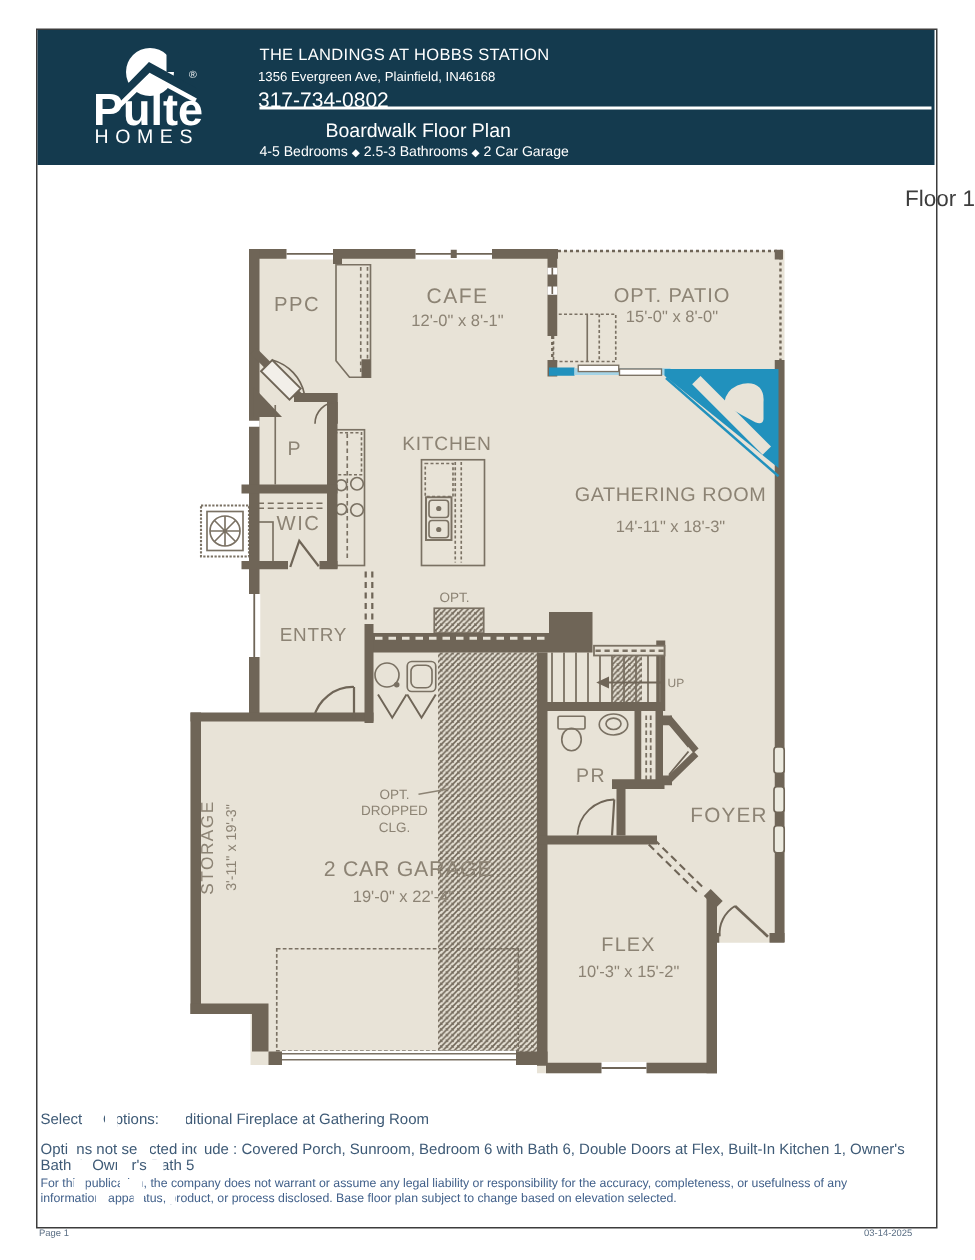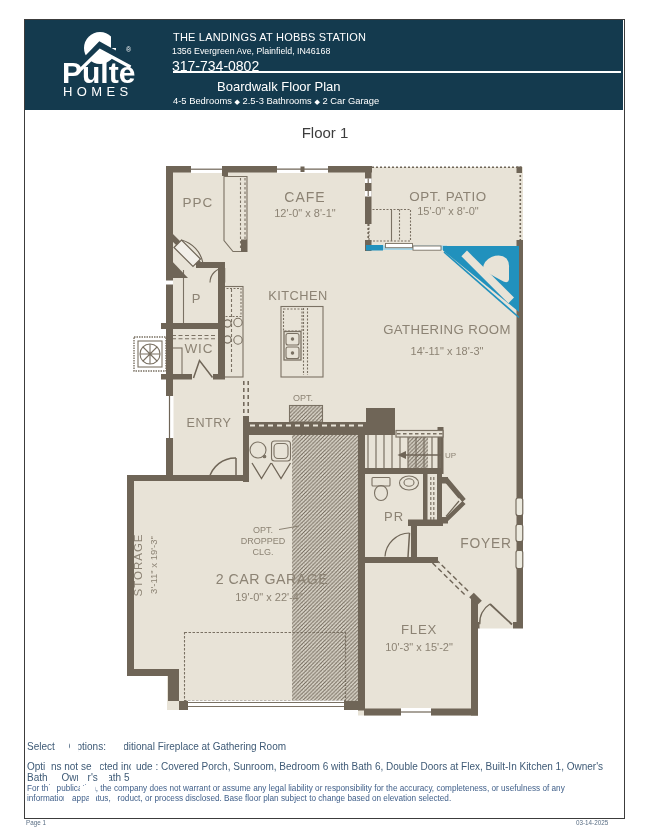--- a/index.html
+++ b/index.html
@@ -24,21 +24,21 @@
   <text x="8" y="71.5" font-size="13" fill="#fff" letter-spacing="4.4" font-family="Liberation Sans,sans-serif">HOMES</text>
 </svg>
 
 <div class="abs wt" style="left:173px;top:31px;font-size:11px;letter-spacing:.2px;">THE LANDINGS AT HOBBS STATION</div>
 <div class="abs wt" style="left:172px;top:46px;font-size:8.8px;">1356 Evergreen Ave, Plainfield, IN46168</div>
 <div class="abs wt" style="left:172px;top:58px;font-size:14px;">317-734-0802</div>
 <div class="abs" style="left:173px;top:71px;width:448px;height:1.6px;background:#fff;"></div>
 <div class="abs wt" style="left:173px;top:79px;font-size:13px;margin-left:44px;">Boardwalk Floor Plan</div>
 <div class="abs wt" style="left:173px;top:95px;font-size:9.4px;">4-5 Bedrooms <span style="font-size:7px;">◆</span> 2.5-3 Bathrooms <span style="font-size:7px;">◆</span> 2 Car Garage</div>
 
-<div class="abs" style="left:0;top:124px;width:650px;text-align:center;font-size:15px;color:#3d3d3d;">Floor 1</div>
+<div class="abs" style="left:0;top:124px;width:650px;text-align:right;font-size:15px;color:#3d3d3d;">Floor 1</div>
 
 <svg class="abs" style="left:0;top:0;" width="650" height="840" viewBox="0 0 650 840">
 <defs>
   <pattern id="hatch" width="3.8" height="3.8" patternUnits="userSpaceOnUse">
     <rect width="3.8" height="3.8" fill="#e5e0d4"></rect>
     <path d="M-0.9,0.9 L0.9,-0.9 M0,3.8 L3.8,0 M2.9,4.7 L4.7,2.9" stroke="#6f6557" stroke-width="1.05" fill="none"></path>
     <path d="M0.8,1.5 L2.3,3" stroke="#6f6557" stroke-width="0.75" fill="none"></path>
   </pattern>
   <pattern id="xhatch" width="2.6" height="2.6" patternUnits="userSpaceOnUse">
     <rect width="2.6" height="2.6" fill="#ddd7c9"></rect>

